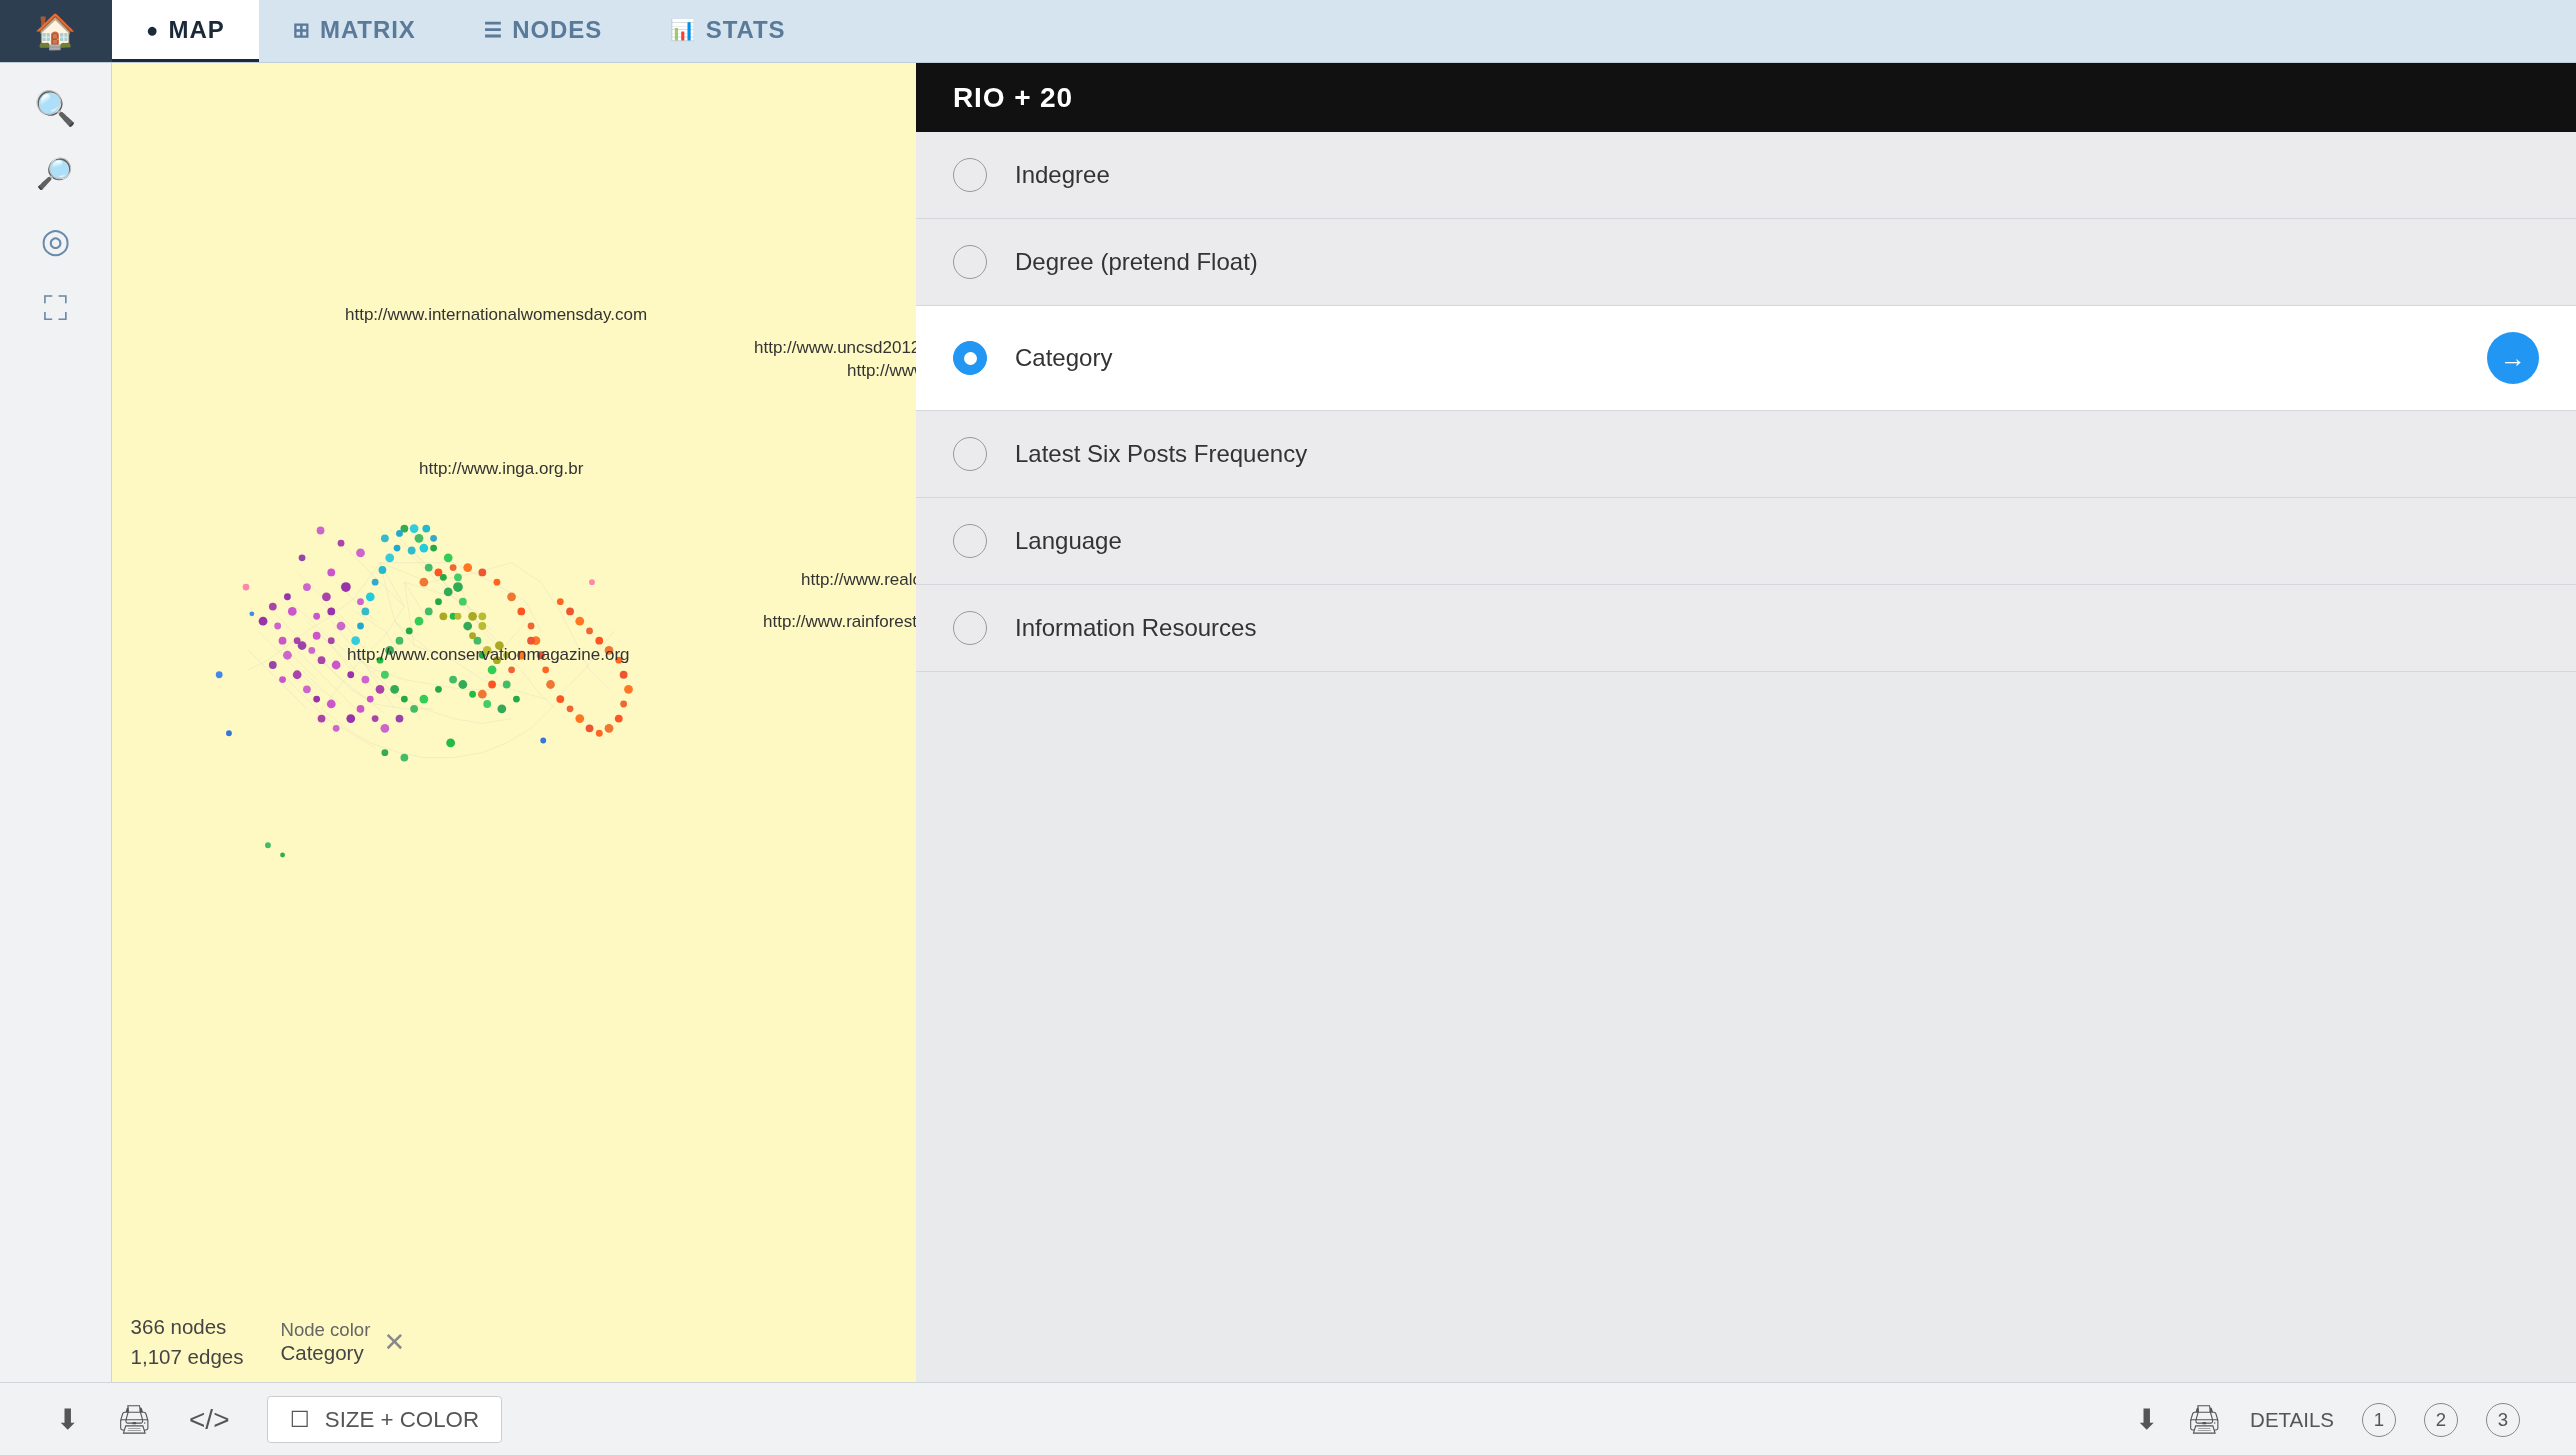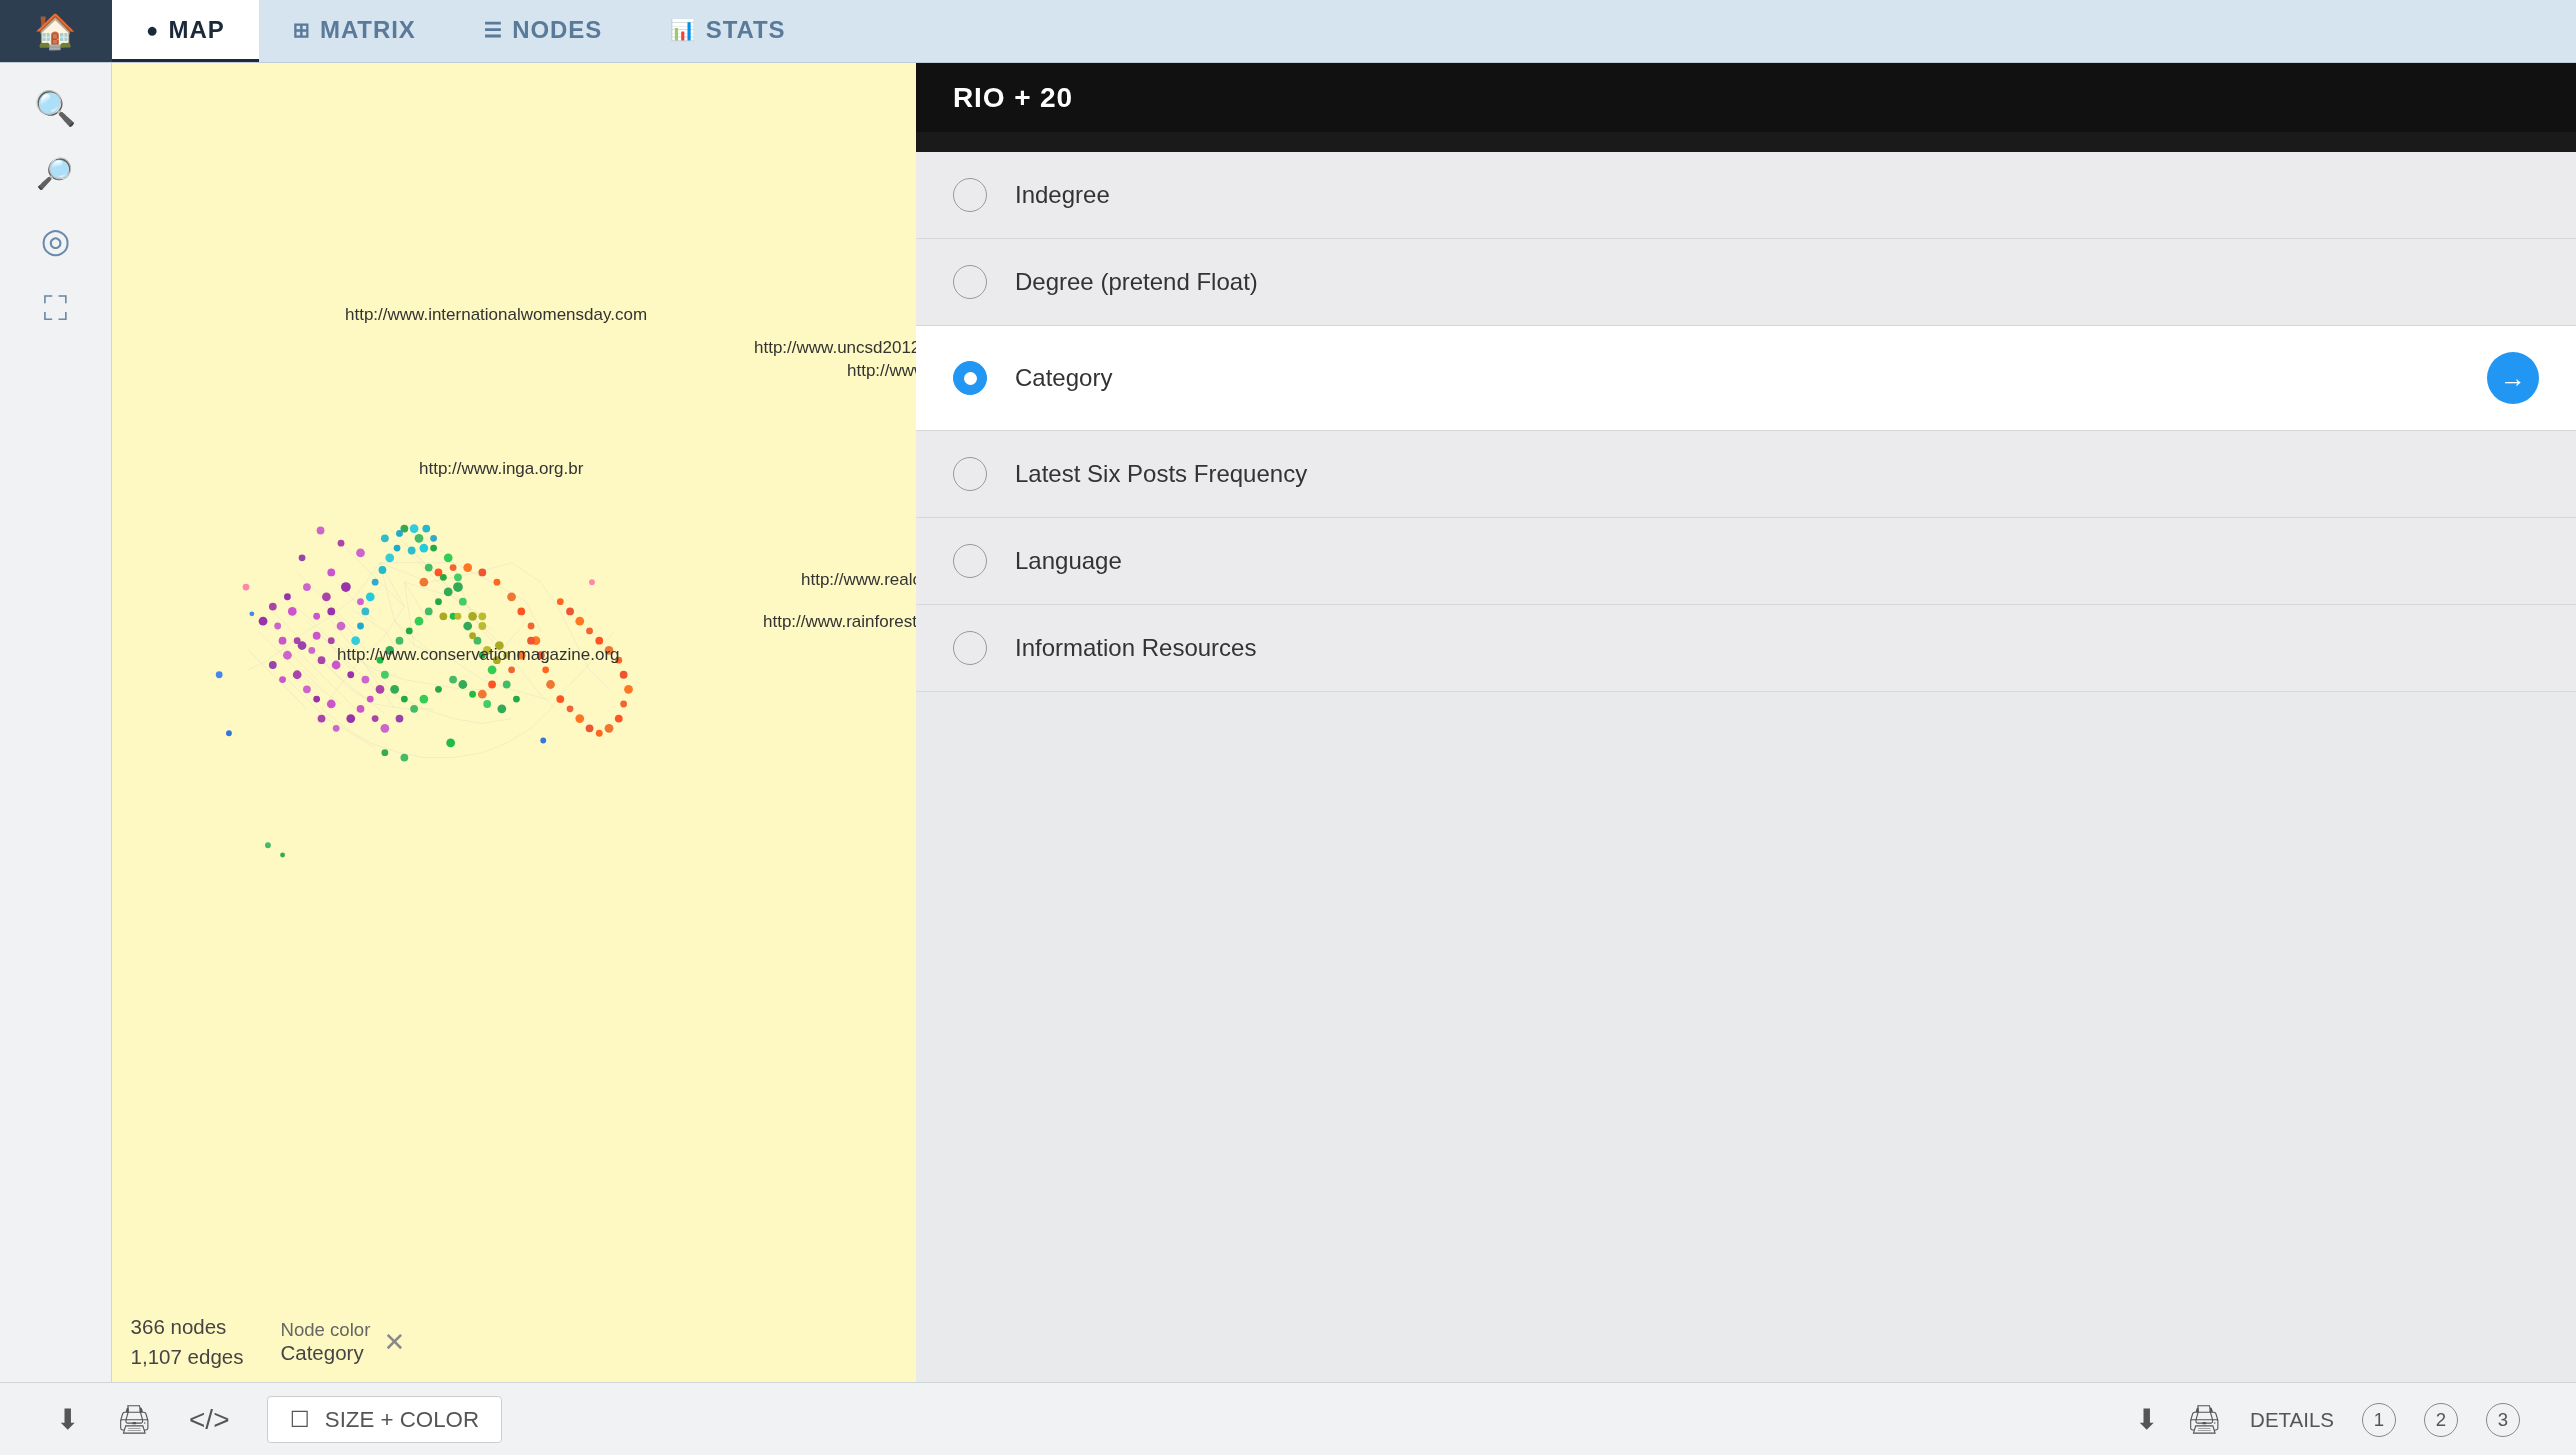--- a/index.html
+++ b/index.html
@@ -113,21 +113,20 @@
       color: #888;
       cursor: pointer;
     }
 
     
     .right-panel {
       width: 1660px;
       background: #1a1a1a;
       display: flex;
       flex-direction: column;
-      gap: 20px;
     }
     .right-panel-header {
       background: #111;
       padding: 18.6px 37px;
       color: white;
       font-size: 28px;
       font-weight: 600;
       letter-spacing: 0.9px;
     }
     .right-panel-content {
@@ -580,21 +579,21 @@
       <circle cx="320" cy="960" r="6" fill="#44bb66"></circle>
       <circle cx="350" cy="980" r="5" fill="#33aa55"></circle>
     </svg>
 
     <div class="node-label" style="left: 233px; top: 242px;">http://www.internationalwomensday.com</div>
     <div class="node-label" style="left: 642px; top: 275px;">http://www.uncsd2012.org</div>
     <div class="node-label" style="left: 735px; top: 298px;">http://www.unemg.org</div>
     <div class="node-label" style="left: 307px; top: 396px;">http://www.inga.org.br</div>
     <div class="node-label" style="left: 689px; top: 507px;">http://www.realclimate.org</div>
     <div class="node-label" style="left: 651px; top: 549px;">http://www.rainforestportal.org</div>
-    <div class="node-label" style="left: 225px; top: 582px; text-align: center;">http://www.conservationmagazine.org</div>
+    <div class="node-label" style="left: 235px; top: 582px; text-align: center;">http://www.conservationmagazine.org</div>
 
     <div class="map-footer">
       <div class="map-stats">
         <div>366 nodes</div>
         <div>1,107 edges</div>
       </div>
       <div class="node-color-label">
         <div>
           <div style="font-size:18.6px; color:#666;">Node color</div>
           <div style="font-size:20.5px; font-weight:500;">Category</div>

